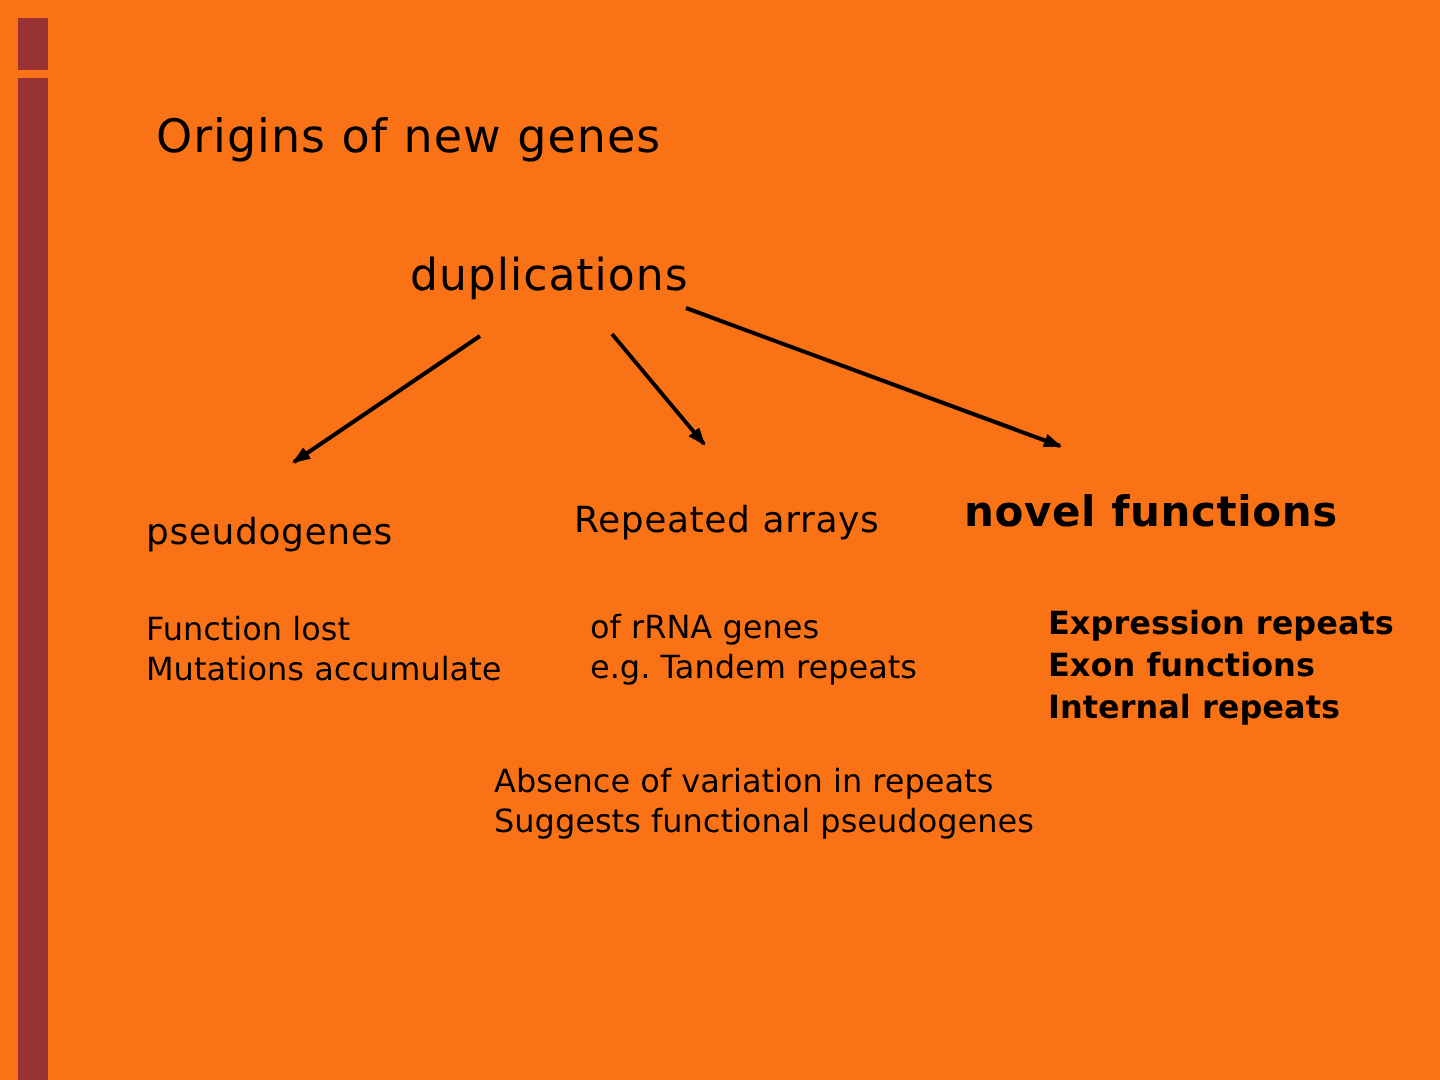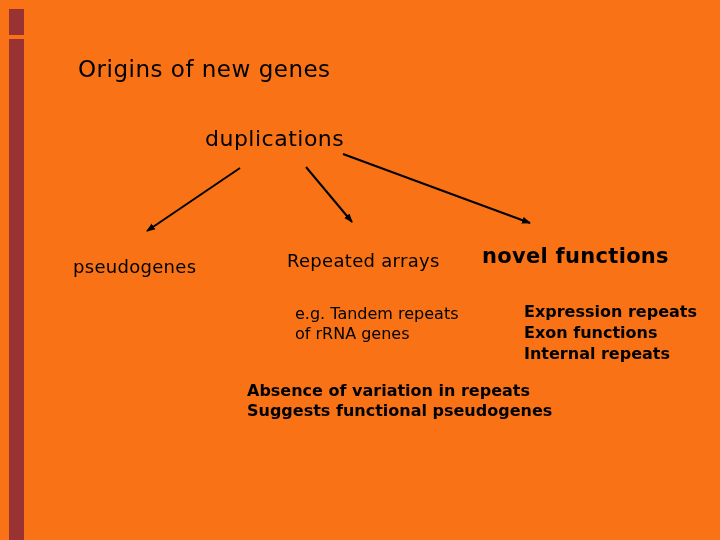--- a/index.html
+++ b/index.html
@@ -35,21 +35,21 @@
 
   .detail-block { font-size: 16px; line-height: 20px; }
   .details-pseudogenes { left: 73px;  top: 305px; }
   .details-repeated    { left: 295px; top: 304px; }
   .details-novel       { left: 524px; top: 301px; font-weight: bold; line-height: 21px; }
 
   .footnote {
     left: 247px; top: 381px;
     font-size: 16px;
     line-height: 20px;
-    font-weight: bold;
+    font-weight: normal;
   }
 
   .deco-svg, .arrow-svg {
     position: absolute;
     left: 0; top: 0;
     width: 720px; height: 540px;
     pointer-events: none;
   }
 </style>
 </head>
@@ -74,24 +74,28 @@
   </svg>
 
   <div class="abs title">Origins of new genes</div>
 
   <div class="abs root-node">duplications</div>
 
   <div class="abs branch-label branch-pseudogenes">pseudogenes</div>
   <div class="abs branch-label branch-repeated">Repeated arrays</div>
   <div class="abs branch-label branch-novel">novel functions</div>
 
+  <div class="abs detail-block details-pseudogenes">
+    <div>Function lost</div>
+    <div>Mutations accumulate</div>
+  </div>
 
   <div class="abs detail-block details-repeated">
+    <div>of rRNA genes</div>
     <div>e.g. Tandem repeats</div>
-    <div>of rRNA genes</div>
   </div>
 
   <div class="abs detail-block details-novel">
     <div>Expression repeats</div>
     <div>Exon functions</div>
     <div>Internal repeats</div>
   </div>
 
   <div class="abs footnote">
     <div>Absence of variation in repeats</div>

